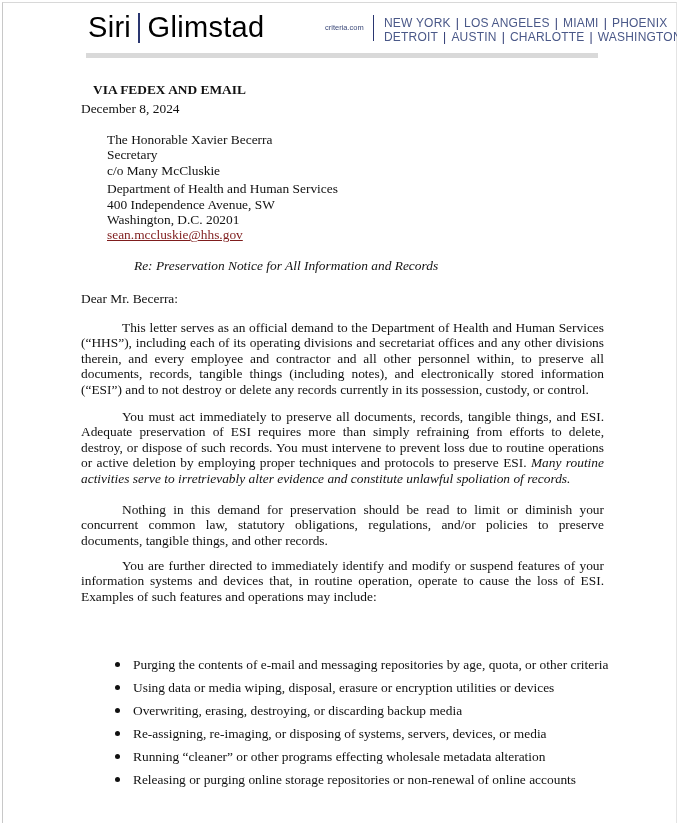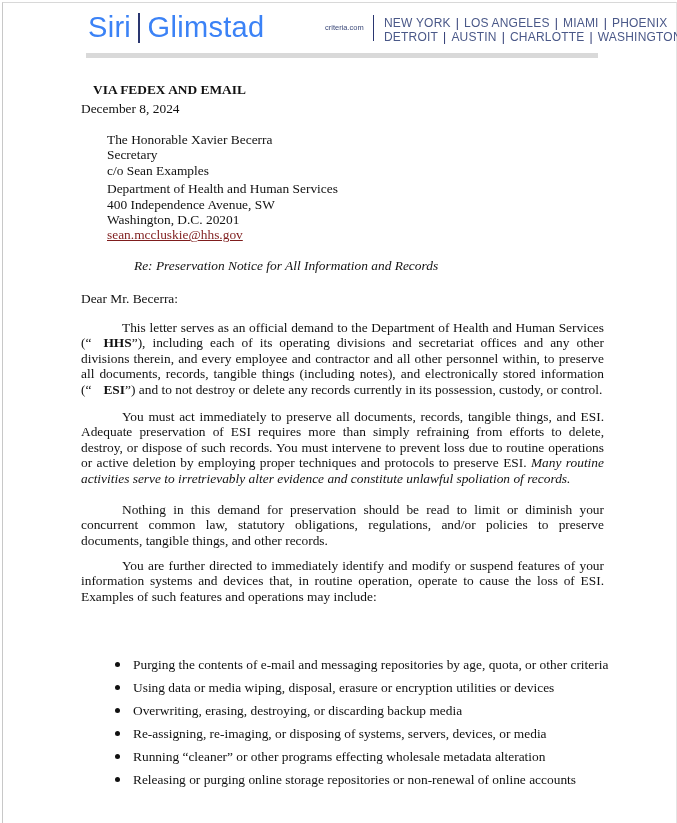--- a/index.html
+++ b/index.html
@@ -1,19 +1,19 @@
 <!DOCTYPE html>
 <html><head>
 <meta charset="utf-8">
 <style>
   html, body { margin: 0; padding: 0; background: #ffffff; }
   body { width: 677px; height: 823px; overflow: hidden; position: relative; font-family: "Liberation Serif", serif; color: #111; }
   .page { position: absolute; left: 2px; top: 2px; width: 673px; height: 821px; background: #fff; border-left: 1px solid #c8c8c8; border-top: 1px solid #d8d8d8; border-right: 1px solid #e4e4e4; }
   .letterhead { position: absolute; left: 0; top: 0; width: 100%; height: 58px; }
-  .logo { position: absolute; left: 85px; top: 6px; font-family: "Liberation Sans", sans-serif; font-weight: normal; font-size: 29px; color: #3b82f6; letter-spacing: 0.3px; white-space: nowrap; line-height: 36px; text-align: right; }
+  .logo { position: absolute; left: 85px; top: 6px; font-family: "Liberation Sans", sans-serif; font-weight: normal; font-size: 29px; color: #000000; letter-spacing: 0.3px; white-space: nowrap; line-height: 36px; text-align: right; }
   .logo .bar { display: inline-block; width: 1.5px; height: 30px; background: #2a3670; vertical-align: -6px; margin: 0 8px 0 7px; }
   .site { position: absolute; left: 322px; top: 20px; font-family: "Liberation Sans", sans-serif; font-size: 7.5px; color: #3c4a7a; }
   .vsep { position: absolute; left: 370px; top: 12px; width: 1px; height: 26px; background: #2a3670; }
   .cities { position: absolute; left: 381px; top: 13px; font-family: Liberation Sans, sans-serif; font-size: 12px; color: #4a5888; letter-spacing: 0.2px; line-height: 14px; white-space: nowrap; }
   .cities .sep { margin: 0 5px; color: #2a3670; }
   .rule { position: absolute; left: 83px; top: 50px; width: 512px; height: 5px; background: #d9d9d9; }
 
   .body { position: absolute; left: 78px; top: 67px; width: 523px; font-size: 13.4px; line-height: 15.4px; }
   .via { font-weight: bold; margin: 12px; position: absolute; top: 0; }
   .date { position: absolute; top: 31px; }
@@ -25,21 +25,21 @@
   .salut { position: absolute; top: 221px; }
   .p { position: absolute; left: 0; width: 523px; text-align: justify; }
   .p .ind { display: inline-block; width: 41px; }
   .p1 { top: 250px; }
   .p2 { top: 339px; }
   .p3 { top: 432px; }
   .p4 { top: 488px; }
   .list { position: absolute; top: 576px; left: 0; margin: 11px; padding: 0; list-style: none; }
   .list li { position: relative; height: 23px; padding-left: 41px; white-space: nowrap; }
   .list .dot { position: absolute; left: 23px; top: 5px; width: 5px; height: 5px; border-radius: 50%; background: #111; }
-  b { font-weight: bold; margin-left: 12px; }
+  b { font-weight: normal; }
 </style>
 </head>
 <body>
 
 <div class="page">
   <div class="letterhead">
     <div class="logo">
       <span>Siri</span><span class="bar"></span><span>Glimstad</span>
     </div>
     <div class="site">criteria.com</div>
@@ -54,21 +54,21 @@
     </div>
     <div class="rule"></div>
   </div>
 
   <div class="body">
     <div class="via">VIA FEDEX AND EMAIL</div>
     <div class="date">December 8, 2024</div>
     <div class="addr">
       <div>The Honorable Xavier Becerra</div>
       <div>Secretary</div>
-      <div>c/o Sean Examples</div>
+      <div>c/o Many McCluskie</div>
       <div class="gap"></div>
       <div>Department of Health and Human Services</div>
       <div>400 Independence Avenue, SW</div>
       <div>Washington, D.C. 20201</div>
       <div><a>sean.mccluskie@hhs.gov</a></div>
     </div>
     <div class="re">Re: Preservation Notice for All Information and Records</div>
     <div class="salut">Dear Mr. Becerra:</div>
 
     <div class="p p1"><span class="ind"></span><span>This letter serves as an official demand to the Department of Health and Human Services (“</span><b>HHS</b><span>”), including each of its operating divisions and secretariat offices and any other divisions therein, and every employee and contractor and all other personnel within, to preserve all documents, records, tangible things (including notes), and electronically stored information (“</span><b>ESI</b><span>”) and to not destroy or delete any records currently in its possession, custody, or control.</span></div>

